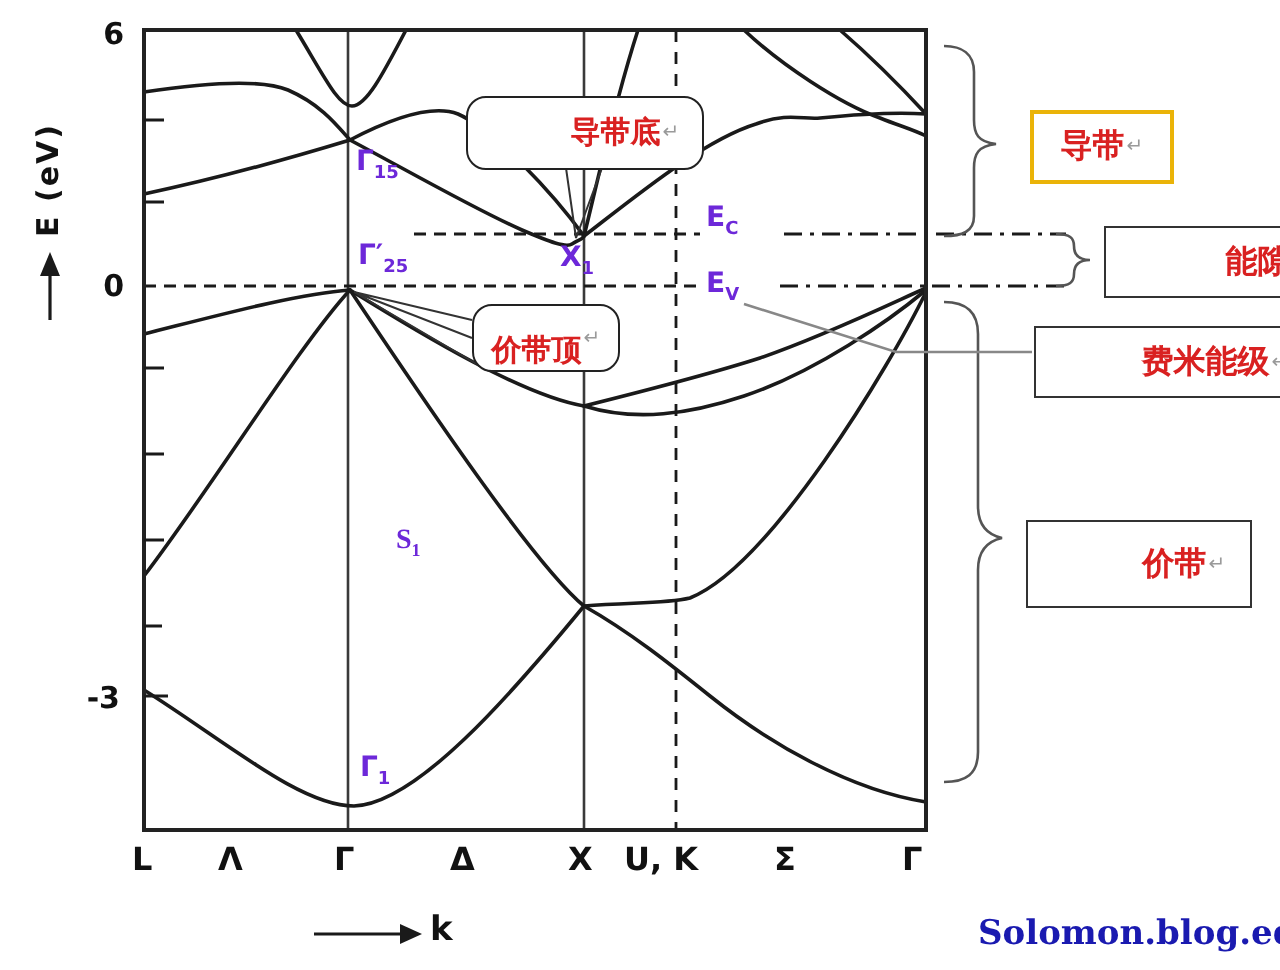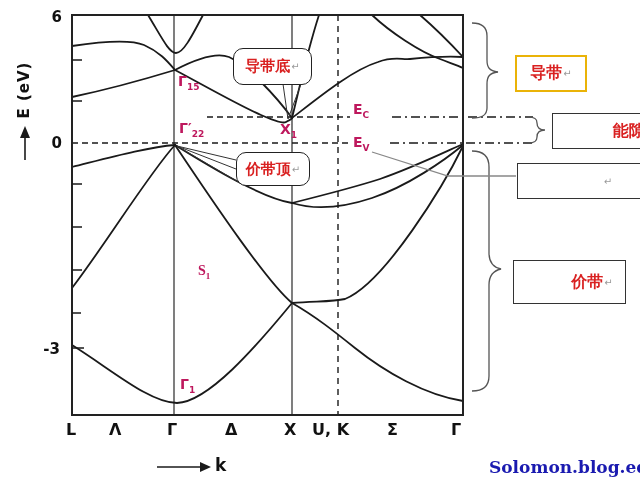--- a/index.html
+++ b/index.html
@@ -14,21 +14,21 @@
   .ukdash{fill:none;stroke:#1a1a1a;stroke-width:1.4;stroke-dasharray:6 5;}
   .tick{fill:none;stroke:#1a1a1a;stroke-width:1.6;}
   .brace{fill:none;stroke:#555;stroke-width:1.3;}
   .pointer{fill:none;stroke:#888;stroke-width:1.3;}
   .tail{fill:none;stroke:#333;stroke-width:1;}
   .arrowline{fill:none;stroke:#1a1a1a;stroke-width:1.6;}
   .arrowhead{fill:#1a1a1a;stroke:none;}
   .txt{position:absolute;color:#111;font-weight:bold;}
   .ylab{font-size:15px;text-align:right;}
   .xlab{position:absolute;top:420px;font-size:16px;font-weight:bold;color:#111;}
-  .glabel{position:absolute;font-size:14px;font-weight:bold;color:#be185d;white-space:nowrap;}
+  .glabel{position:absolute;font-size:14px;font-weight:bold;color:#6d28d9;white-space:nowrap;}
   .glabel sub{font-size:9px;font-weight:bold;}
   .eaxis{font-size:15px;letter-spacing:1px;}
   .redbox{position:absolute;background:#fff;display:flex;align-items:center;justify-content:center;
           color:#d92121;font-weight:bold;font-size:16px;white-space:nowrap;}
   .framed1{border:2px solid #eab308;}
   .framed2{border:1px solid #333;padding-left:45px;}
   .bubble{position:absolute;background:#fff;border:1.5px solid #222;border-radius:10px;
           display:flex;align-items:center;justify-content:center;
           color:#d92121;font-weight:bold;font-size:15px;white-space:nowrap;}
   .retmark{color:#9a9a9a;font-size:10px;font-weight:normal;margin-left:1px;align-self:center;}
@@ -99,45 +99,46 @@
   <span class="xlab" style="left:167px;">Γ</span>
   <span class="xlab" style="left:225px;">Δ</span>
   <span class="xlab" style="left:284px;">X</span>
   <span class="xlab" style="left:312px;">U, K</span>
   <span class="xlab" style="left:387px;">Σ</span>
   <span class="xlab" style="left:451px;">Γ</span>
 
   <div id="kletter">k</div>
 
   <span class="glabel" style="left:178px;top:73px;"><span>Γ</span><sub>15</sub></span>
-  <span class="glabel" style="left:179px;top:120px;"><span>Γ′</span><sub>22</sub></span>
+  <span class="glabel" style="left:179px;top:120px;"><span>Γ′</span><sub>25</sub></span>
   <span class="glabel" style="left:280px;top:121px;"><span>X</span><sub>1</sub></span>
   <span class="glabel" style="left:198px;top:263px;font-family:Liberation Serif, serif;"><span>S</span><sub>1</sub></span>
   <span class="glabel" style="left:180px;top:376px;"><span>Γ</span><sub>1</sub></span>
   <span class="glabel" style="left:353px;top:101px;"><span>E</span><sub>C</sub></span>
   <span class="glabel" style="left:353px;top:134px;"><span>E</span><sub>V</sub></span>
 
-  <div class="bubble" style="left:233px;top:48px;width:77px;height:35px;">
+  <div class="bubble" style="left:233px;top:48px;width:77px;height:35px;padding-left:40px;">
     <span>导带底</span>
       <span class="retmark">↵</span>
   </div>
-  <div class="bubble" style="left:236px;top:152px;width:72px;height:32px;">
+  <div class="bubble" style="left:236px;top:152px;width:72px;height:32px;align-items:flex-end;">
     <span>价带顶</span>
       <span class="retmark">↵</span>
   </div>
 
   <div class="redbox framed1" style="left:515px;top:55px;width:68px;height:33px;">
     <span>导带</span>
       <span class="retmark">↵</span>
   </div>
   <div class="redbox framed2" style="left:552px;top:113px;width:71px;height:34px;">
     <span>能隙</span>
       <span class="retmark">↵</span>
   </div>
   <div class="redbox framed2" style="left:517px;top:163px;width:89px;height:34px;">
+    <span>费米能级</span>
       <span class="retmark">↵</span>
   </div>
   <div class="redbox framed2" style="left:513px;top:260px;width:66px;height:42px;">
     <span>价带</span>
       <span class="retmark">↵</span>
   </div>
 
   <div id="watermark">Solomon.blog.edu.cn</div>
 
 </div>

